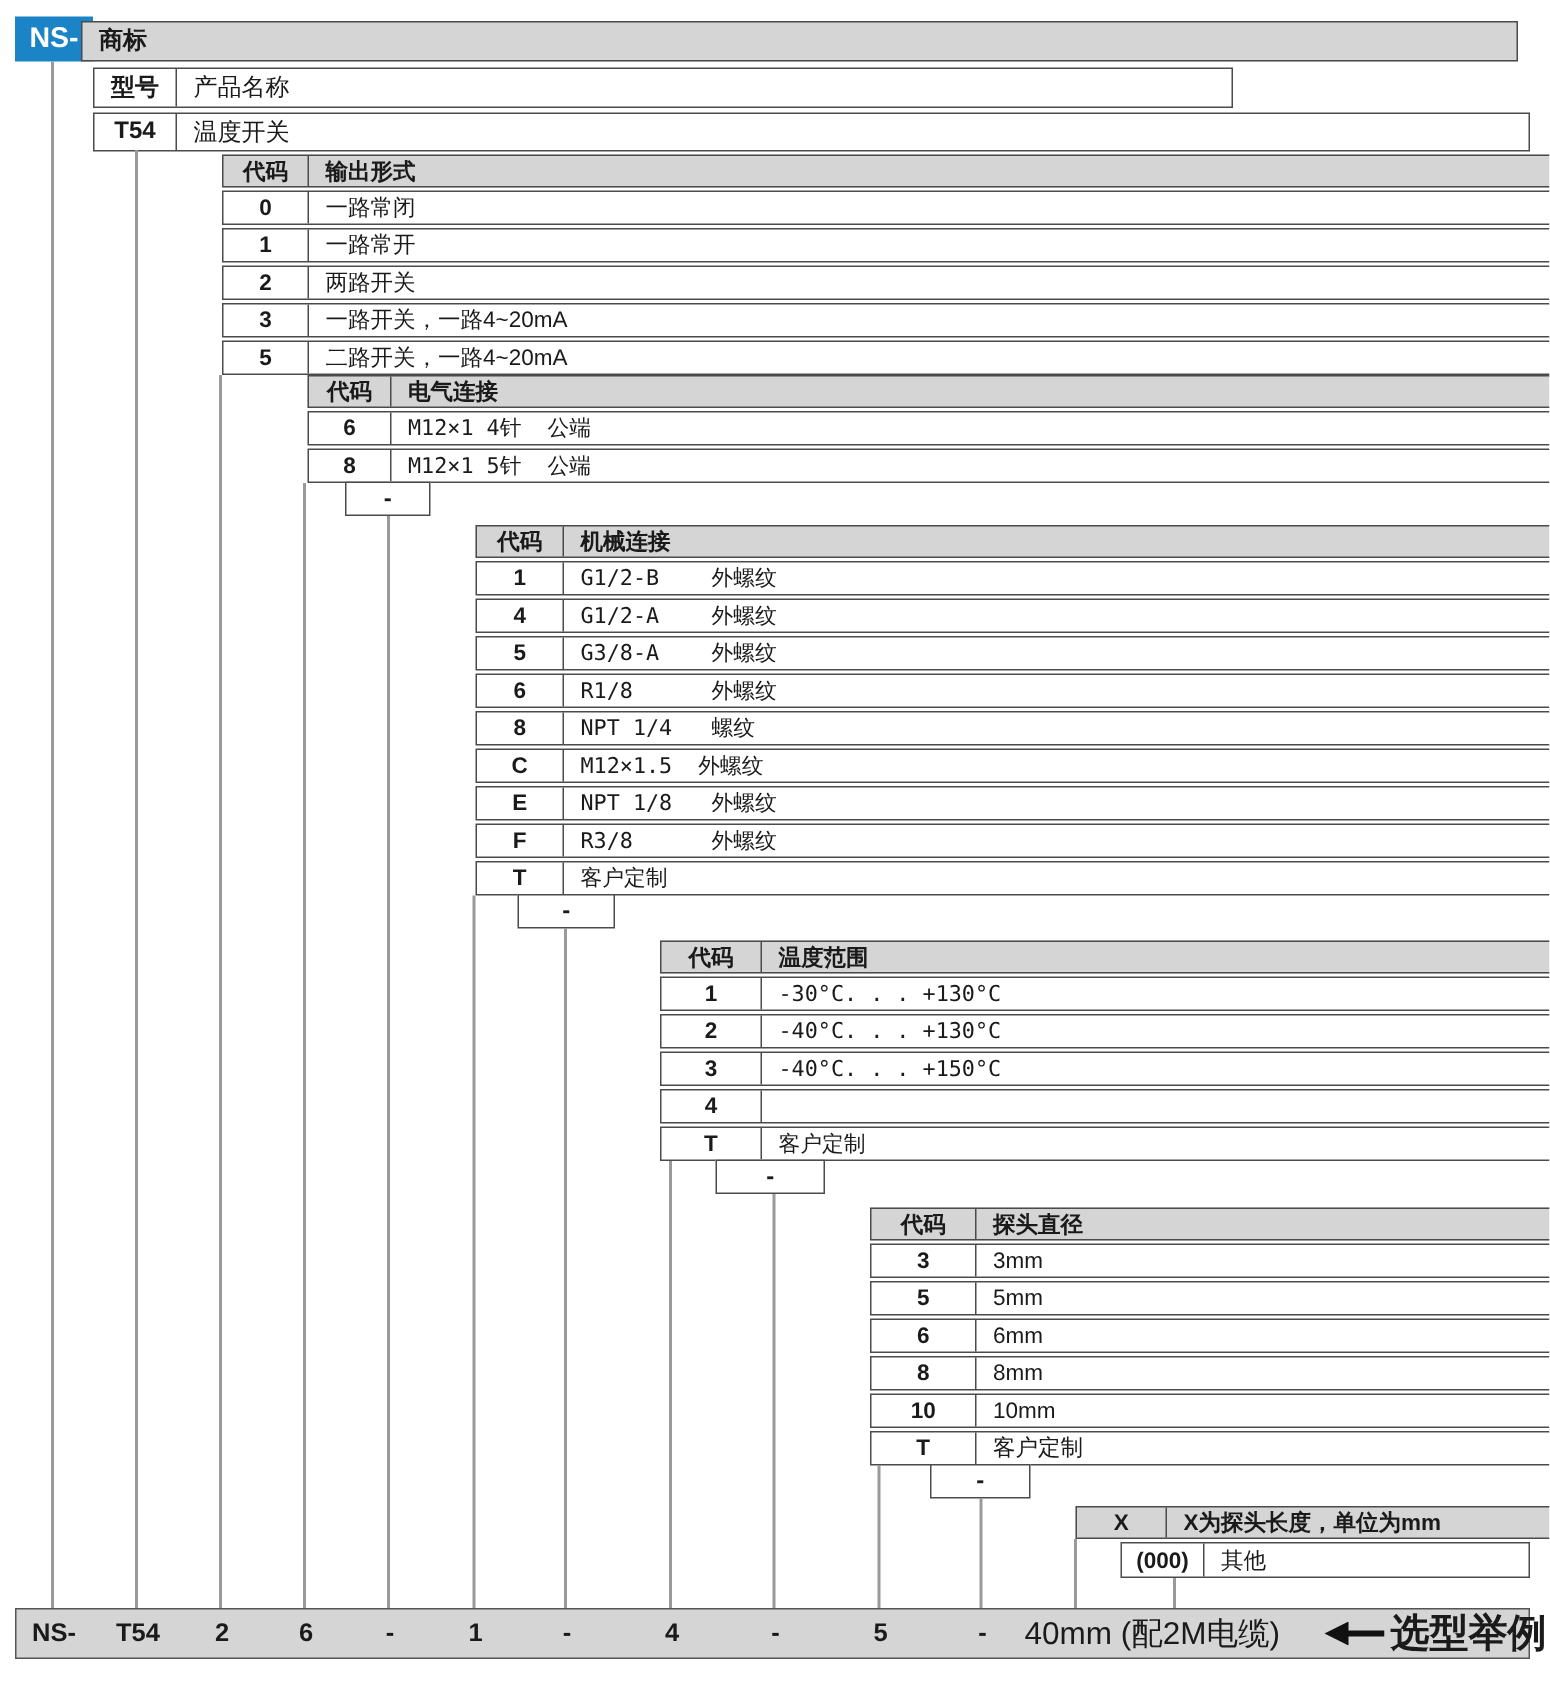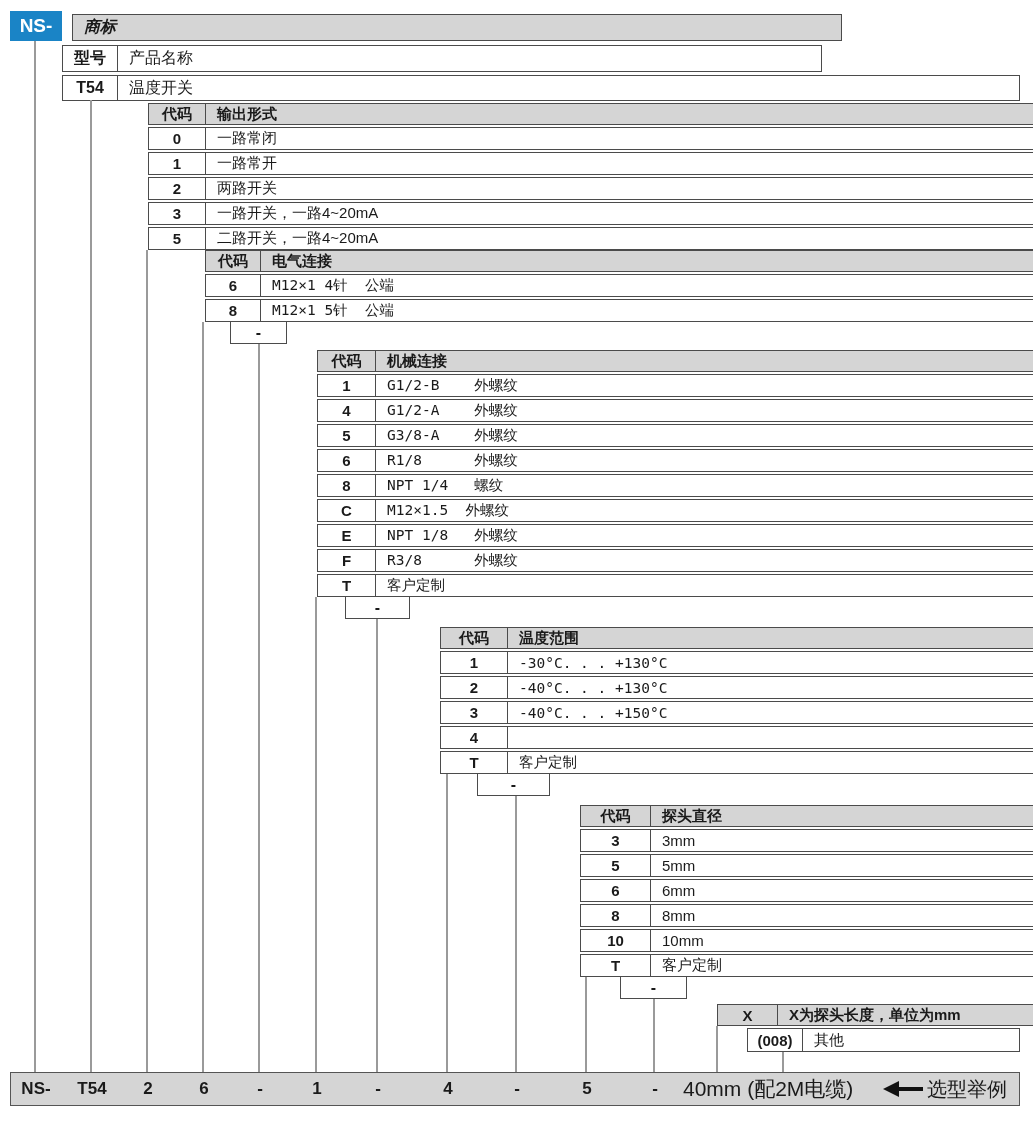--- a/index.html
+++ b/index.html
@@ -31,31 +31,31 @@
   .trow.head{background:var(--hdr);height:22px;font-weight:bold;}
   .dashcell{position:absolute;border:1px solid var(--border);background:#fff;box-sizing:border-box;
     display:flex;align-items:center;justify-content:center;font-weight:bold;font-size:16px;height:23px;}
 
   .vline{position:absolute;width:1.5px;background:var(--line);}
 
   .bottom-box{position:absolute;left:10px;top:1072px;width:1010px;height:34px;background:var(--exbg);
     border:1px solid #555;box-sizing:border-box;}
   .ex-item{position:absolute;top:50%;transform:translate(-50%,-50%);font-weight:bold;font-size:17px;white-space:pre;}
   .ex-item.big{transform:translate(0,-50%);font-weight:normal;font-size:21px;}
-  .ex-label{position:absolute;top:50%;transform:translate(0,-50%);font-weight:normal;font-size:20px;white-space:pre;}
+  .ex-label{position:absolute;top:50%;transform:translate(0,-50%);font-weight:bold;font-size:26px;white-space:pre;}
   .arrow-icon{position:absolute;top:50%;transform:translate(0,-50%);}
 </style>
 </head>
 <body>
 
 <div class="canvas">
 
   <div class="blue-box">NS-</div>
 
-  <div class="rowbox gray" style="left:72px;top:14px;width:770px;height:27px;font-style:italic;">
+  <div class="rowbox gray" style="left:54px;top:14px;width:958px;height:27px;">
     <span class="cell desccol bold fs16">商标</span>
   </div>
 
   <div class="rowbox" style="left:62px;top:45px;width:760px;height:27px;">
     <span class="cell codecol bold fs16" style="width:55px;">型号</span>
     <span class="cell desccol fs16">产品名称</span>
   </div>
 
   <div class="rowbox" style="left:62px;top:75px;width:958px;height:26px;">
     <span class="cell codecol bold fs16" style="width:55px;">T54</span>
@@ -217,21 +217,21 @@
         </div>
       </div>
       <div class="dashcell" style="left: 620px; top: 976px; width: 67px;">-</div>
       <div class="tbl" style="left: 687px; top: 1004px; width: 333px;">
         <div class="trow head fs15">
           <span class="cell codecol" style="width: 60px;">X</span>
           <span class="cell desccol">X为探头长度，单位为mm</span>
         </div>
       </div>
       <div class="rowbox fs15" style="left: 747px; top: 1028px; width: 273px; height: 24px;">
-        <span class="cell codecol bold" style="width: 55px;">(008)</span>
+        <span class="cell codecol bold" style="width: 55px;">(000)</span>
         <span class="cell desccol">其他</span>
       </div>
     </div>
 
   <div class="bottom-box" id="bottomBox">
     <svg class="arrow-icon" style="left:872px;" width="40" height="16" viewBox="0 0 40 16">
       <polygon points="0,8 16,0 16,16" fill="#111"></polygon>
       <rect x="15" y="6" width="25" height="4" fill="#111"></rect>
     </svg>
     <span class="ex-label" style="left:916px;">选型举例</span>

